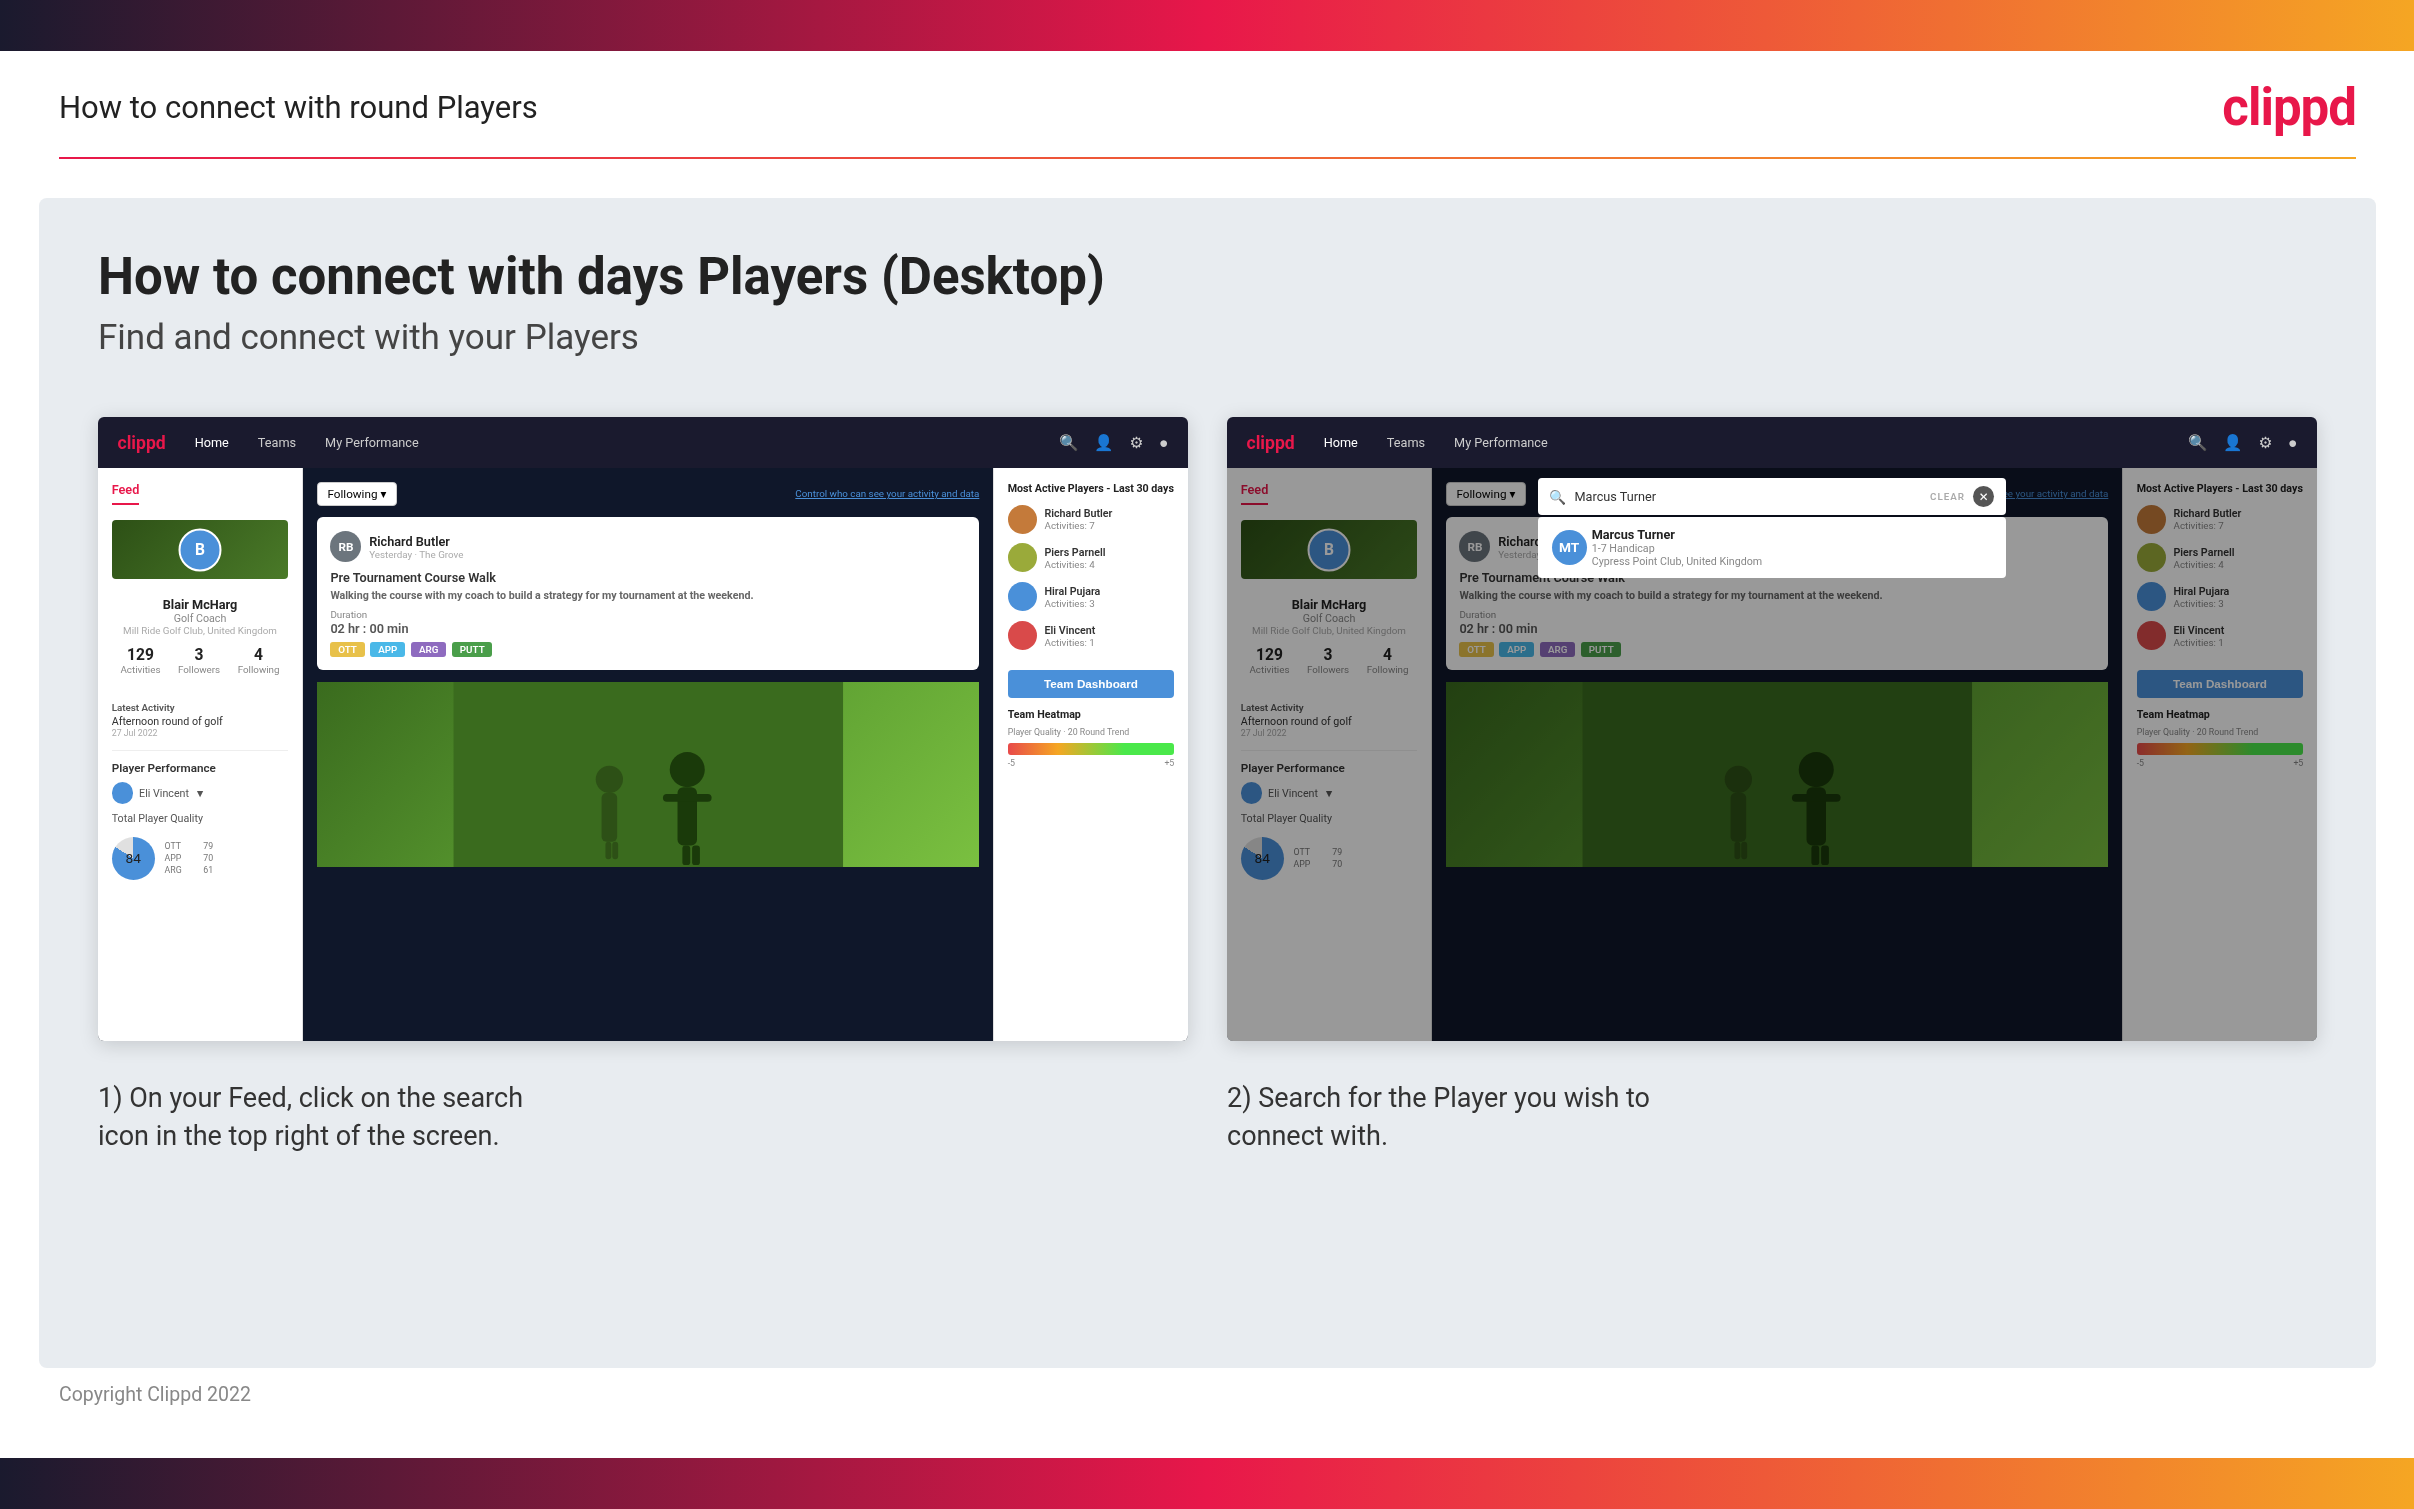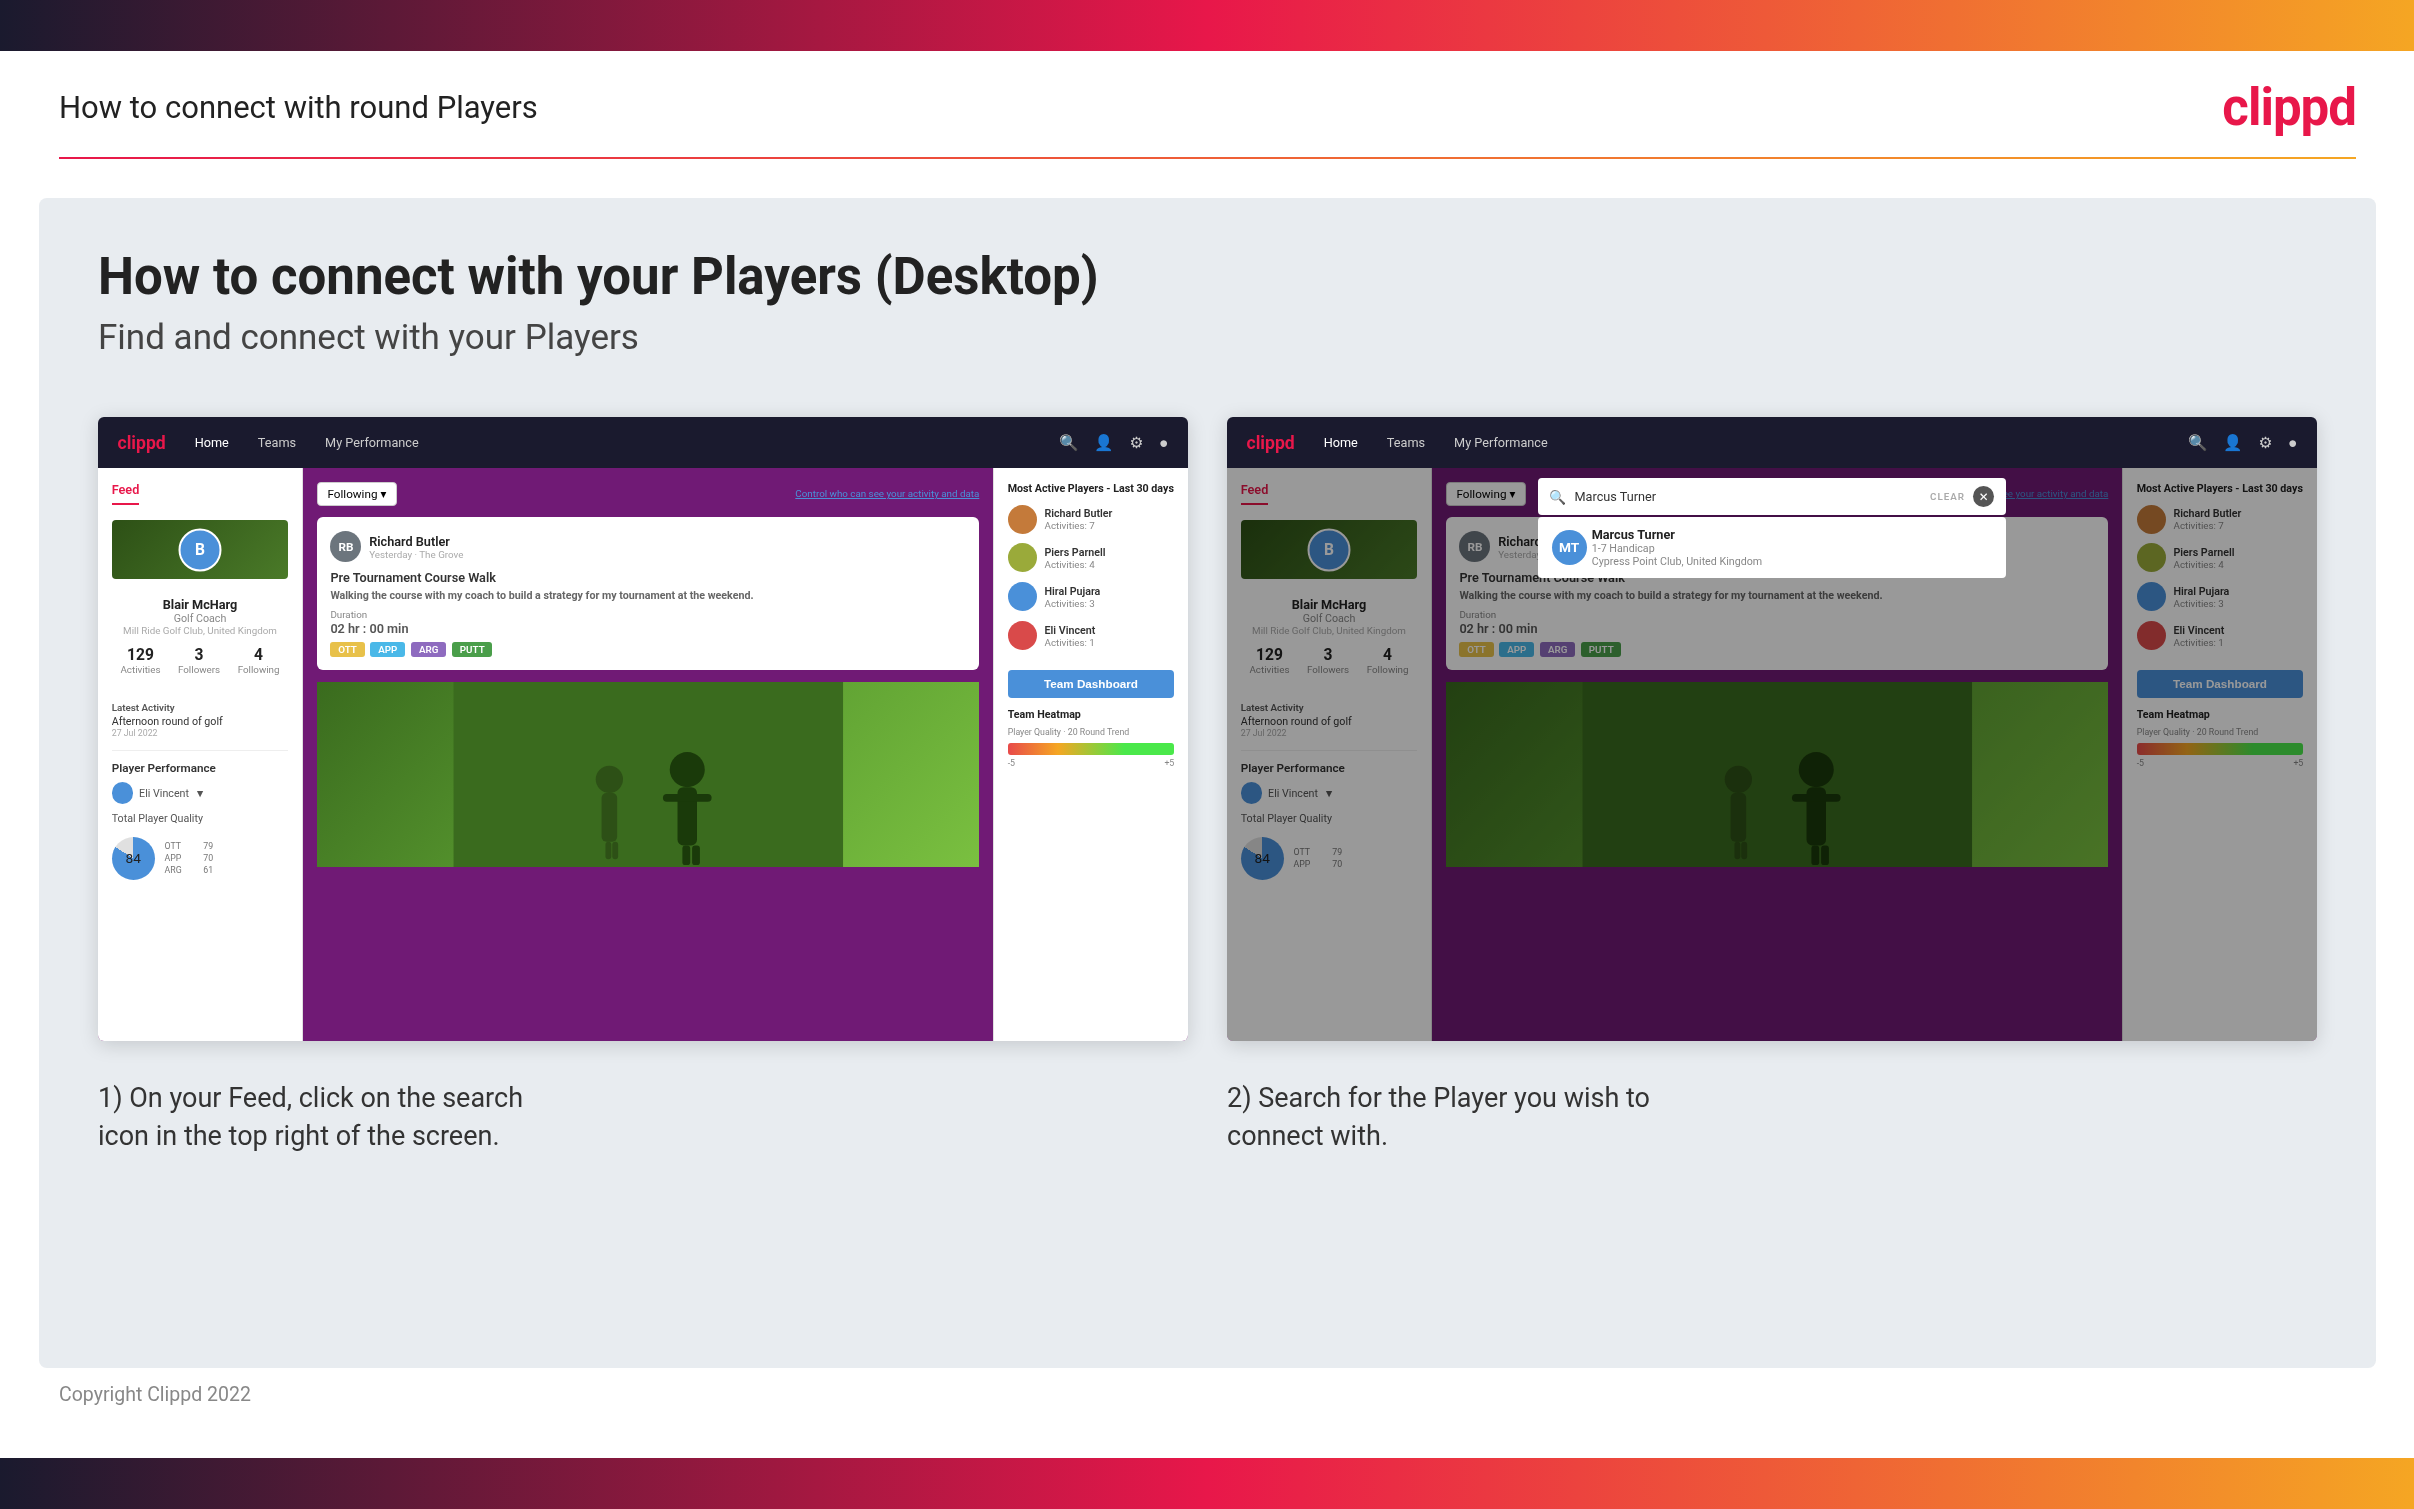--- a/index.html
+++ b/index.html
@@ -117,21 +117,21 @@
     }
     .app-nav-icon {
       color: #ccc;
       font-size: 15.6px;
     }
 
     
     .app-body {
       display: flex;
       height: calc(100% - 51px);
-      background: #701a75;
+      background: #0f172a;
     }
 
     
     .app-sidebar {
       width: 205px;
       background: #fff;
       border-right: 1px solid #e0e0e0;
       padding: 13.7px;
       font-size: 11.7px;
     }
@@ -553,21 +553,21 @@
 <div class="top-bar"></div>
 
 <div class="header">
   <span class="header-title">How to connect with round Players</span>
   <span class="logo">clippd</span>
 </div>
 
 <div class="divider"></div>
 
 <div class="main-content">
-  <div class="main-title">How to connect with your Players (Desktop)</div>
+  <div class="main-title">How to connect with days Players (Desktop)</div>
   <div class="main-subtitle">Find and connect with your Players</div>
 
   <div class="screenshots">
 
     <div class="screenshot-block">
       <div class="screenshot-frame">
 
         <div class="app-nav">
           <span class="app-nav-logo">clippd</span>
           <span class="app-nav-item active">Home</span>

